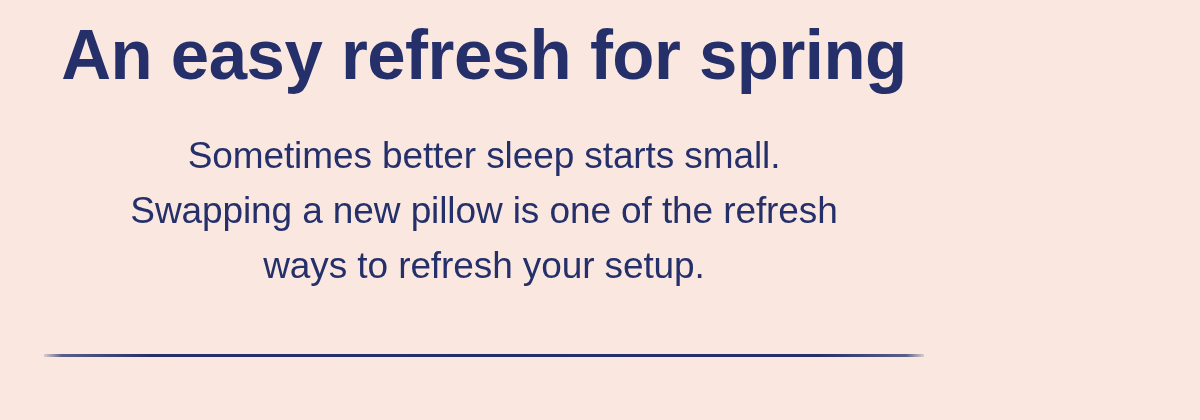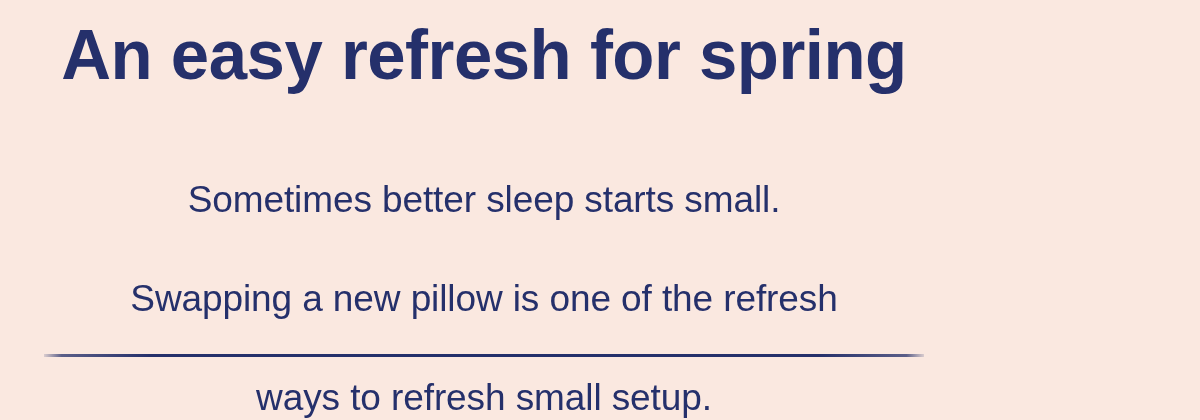--- a/index.html
+++ b/index.html
@@ -54,21 +54,20 @@
     font-family: "Liberation Sans", sans-serif;
     font-weight: 400;
     font-size: 37px;
     line-height: 55px;
     letter-spacing: -0.1px;
   }
 
   .subcopy-line {
     display: block;
     white-space: nowrap;
-    margin-top: 44px;
   }
 
   .divider-wrap {
     position: absolute;
     top: 345px;
     left: 0;
     right: 0;
     height: 20px;
     display: flex;
     justify-content: center;
@@ -95,20 +94,20 @@
 </head>
 <body>
 
 <div class="promo-card">
 
   <h1 class="headline">An easy refresh for spring</h1>
 
   <div class="subcopy">
     <span class="subcopy-line">Sometimes better sleep starts small.</span>
     <span class="subcopy-line">Swapping a new pillow is one of the refresh</span>
-    <span class="subcopy-line">ways to refresh small setup.</span>
+    <span class="subcopy-line">ways to refresh your setup.</span>
   </div>
 
   <div class="divider-wrap">
     <hr class="divider-rule">
   </div>
 
 </div>
 
 </body></html>

